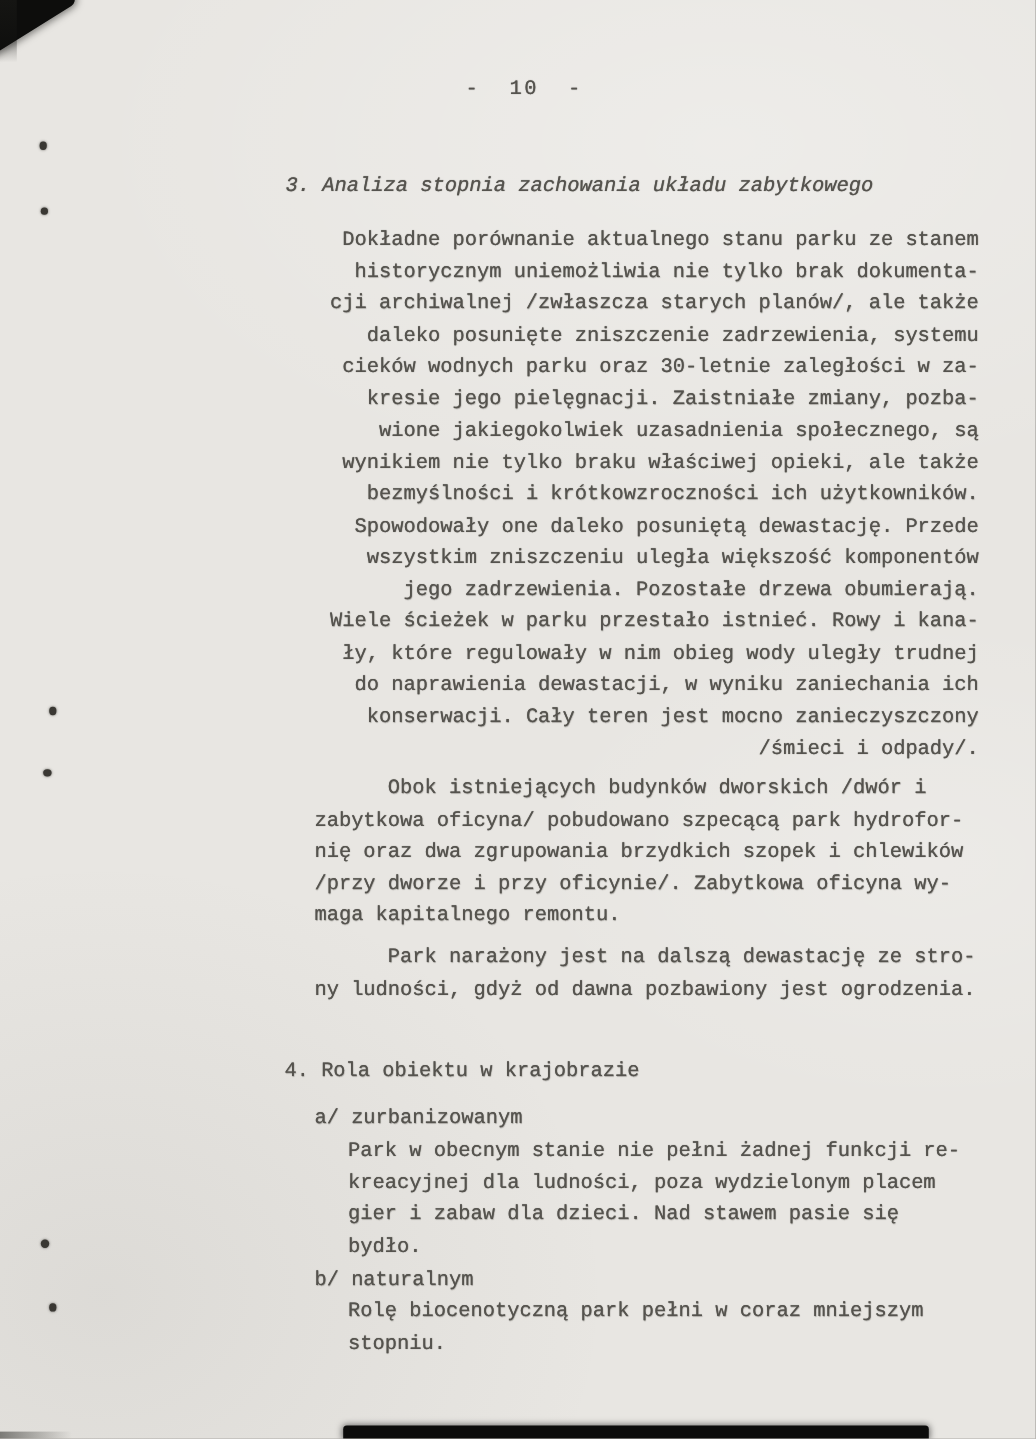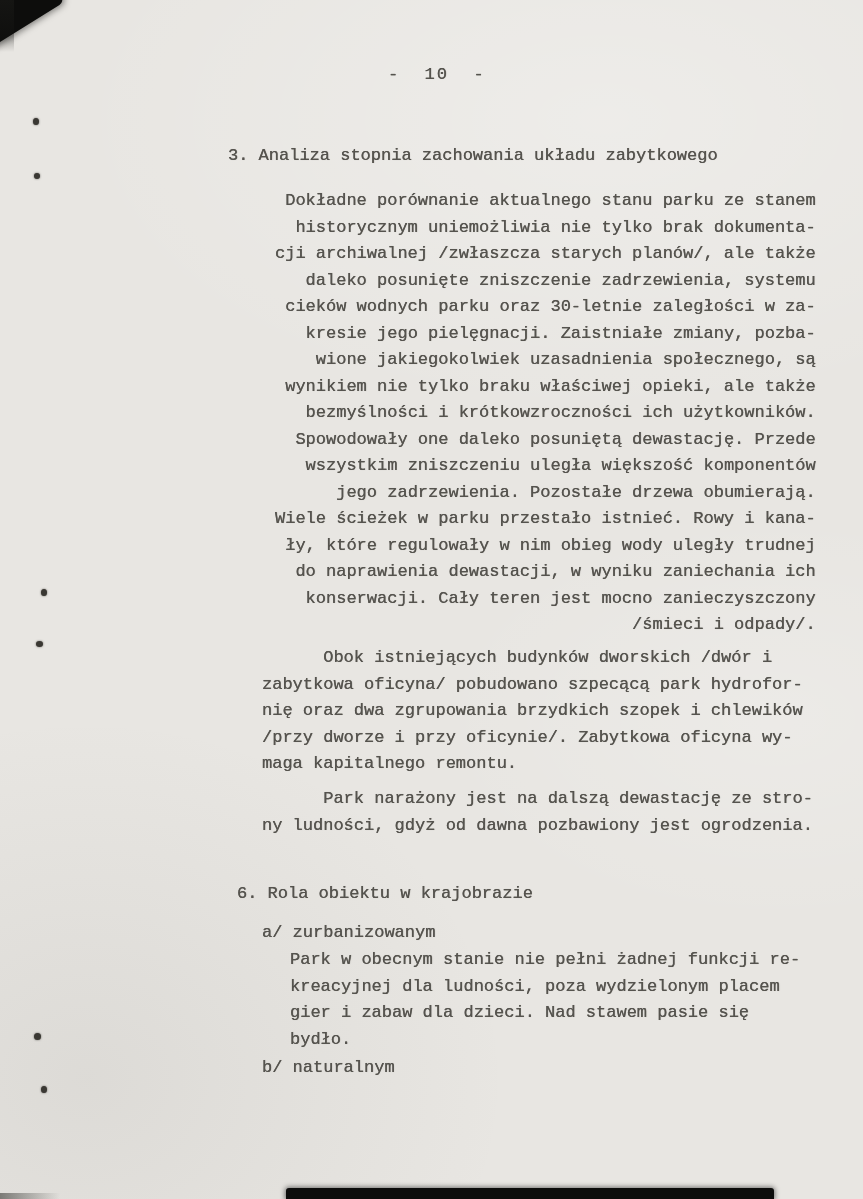--- a/index.html
+++ b/index.html
@@ -24,21 +24,21 @@
   .typed {
     position: absolute;
     font-size: 17px;
     line-height: 26.5px;
     letter-spacing: 0px;
     white-space: pre;
     color: #55534e;
     text-shadow: 0 0 0.6px rgba(85,83,78,0.85), 0.4px 0.4px 0.7px rgba(85,83,78,0.35);
   }
   .page-number { top: 62px; left: 388px; letter-spacing: 2px; }
-  .heading-3   { top: 143px; left: 228px; }
+  .heading-3   { top: 143px; left: 238px; font-style: italic; }
   .para-1      { top: 188px; left: 275px; text-align: right; }
   .para-2      { top: 645px; left: 262px; }
   .para-3      { top: 786px; left: 262px; }
   .heading-4   { top: 881px; left: 237px; }
   .item-a-label{ top: 920px; left: 262px; }
   .item-a-text { top: 947px; left: 290px; }
   .item-b-label{ top: 1055px; left: 262px; font-family: Liberation Mono, monospace; }
   .item-b-text { top: 1081px; left: 290px; }
 
   
@@ -115,23 +115,25 @@
 konserwacji. Cały teren jest mocno zanieczyszczony
 /śmieci i odpady/.</div>
   <div class="typed para-3">      Park narażony jest na dalszą dewastację ze stro-
 ny ludności, gdyż od dawna pozbawiony jest ogrodzenia.</div>
   <div class="typed para-2">      Obok istniejących budynków dworskich /dwór i
 zabytkowa oficyna/ pobudowano szpecącą park hydrofor-
 nię oraz dwa zgrupowania brzydkich szopek i chlewików
 /przy dworze i przy oficynie/. Zabytkowa oficyna wy-
 maga kapitalnego remontu.</div>
 
-  <div class="typed heading-4">6. Rola obiektu w krajobrazie</div>
+  <div class="typed heading-4">4. Rola obiektu w krajobrazie</div>
 
   <div class="typed item-a-text">Park w obecnym stanie nie pełni żadnej funkcji re-
 kreacyjnej dla ludności, poza wydzielonym placem
 gier i zabaw dla dzieci. Nad stawem pasie się
 bydło.</div>
   <div class="typed item-a-label">a/ zurbanizowanym</div>
 
   <div class="typed item-b-label">b/ naturalnym</div>
+  <div class="typed item-b-text">Rolę biocenotyczną park pełni w coraz mniejszym
+stopniu.</div>
 
 </div>
 
 </body></html>

